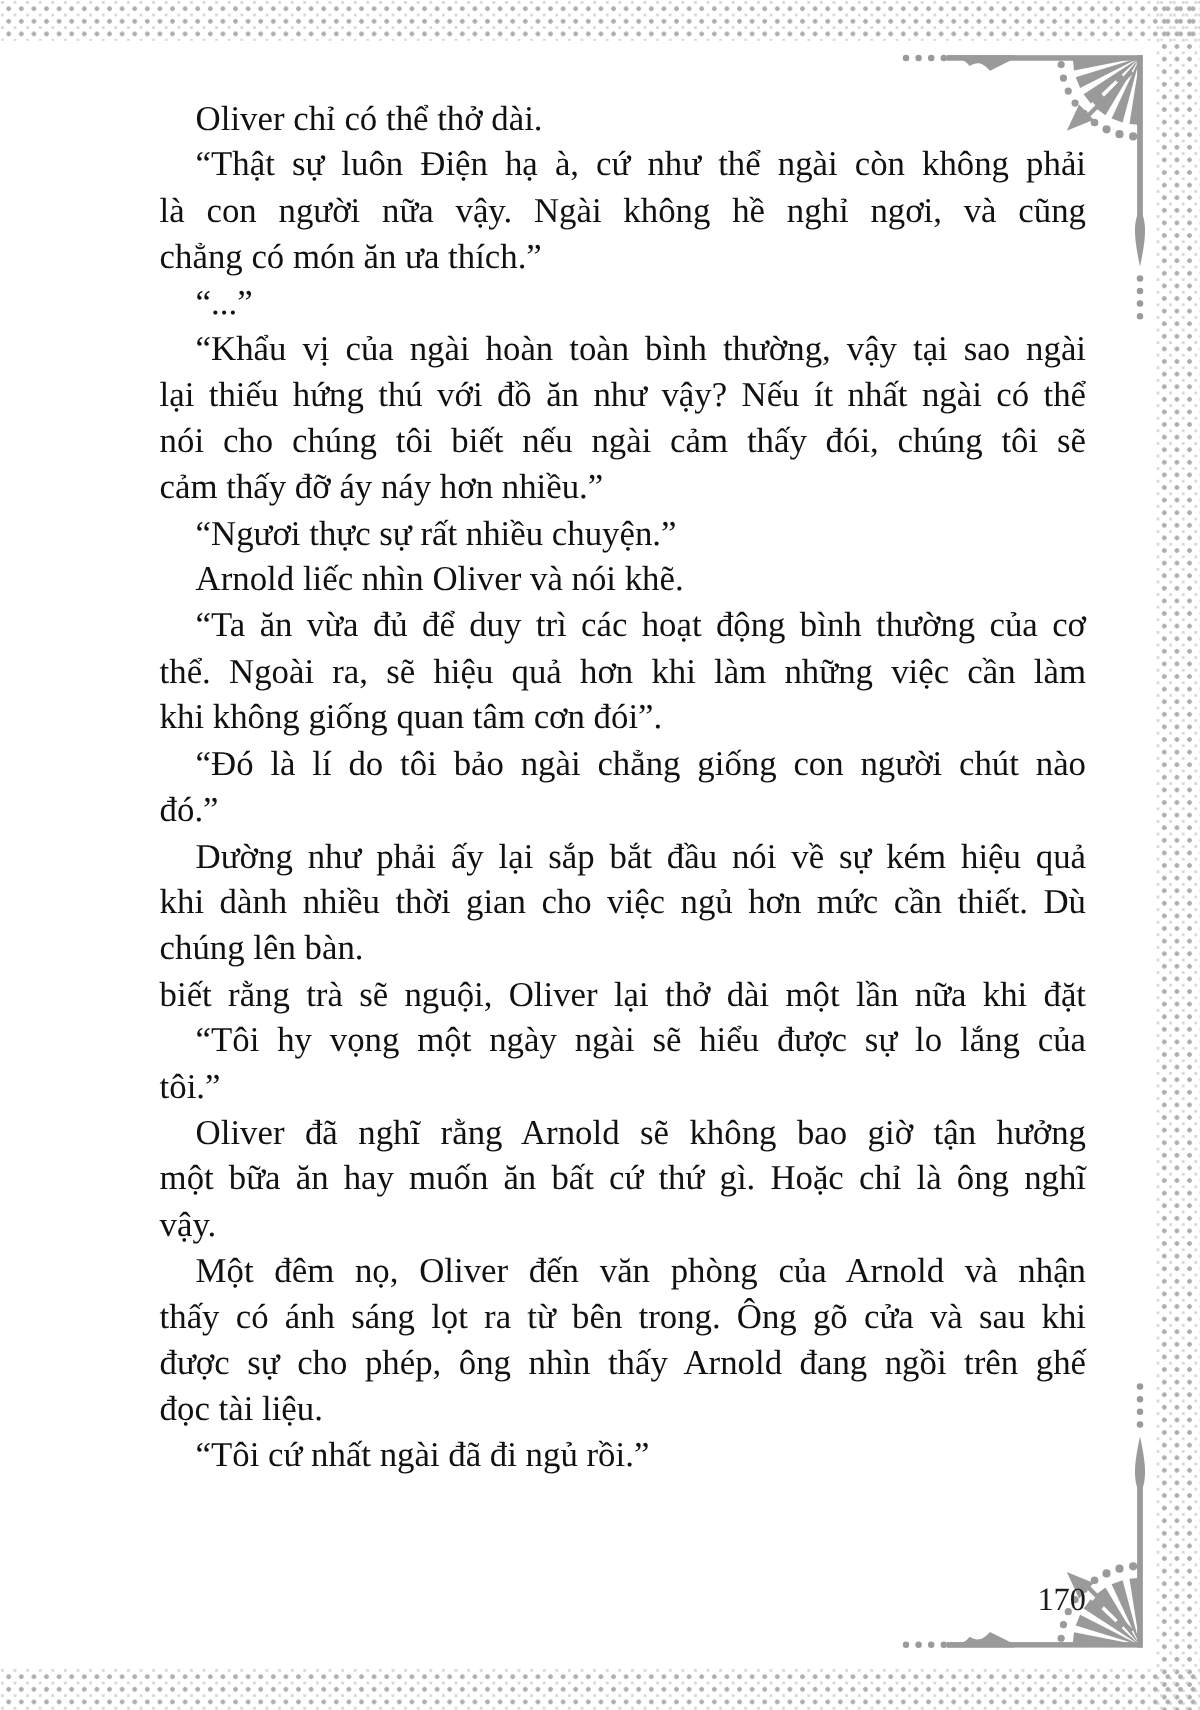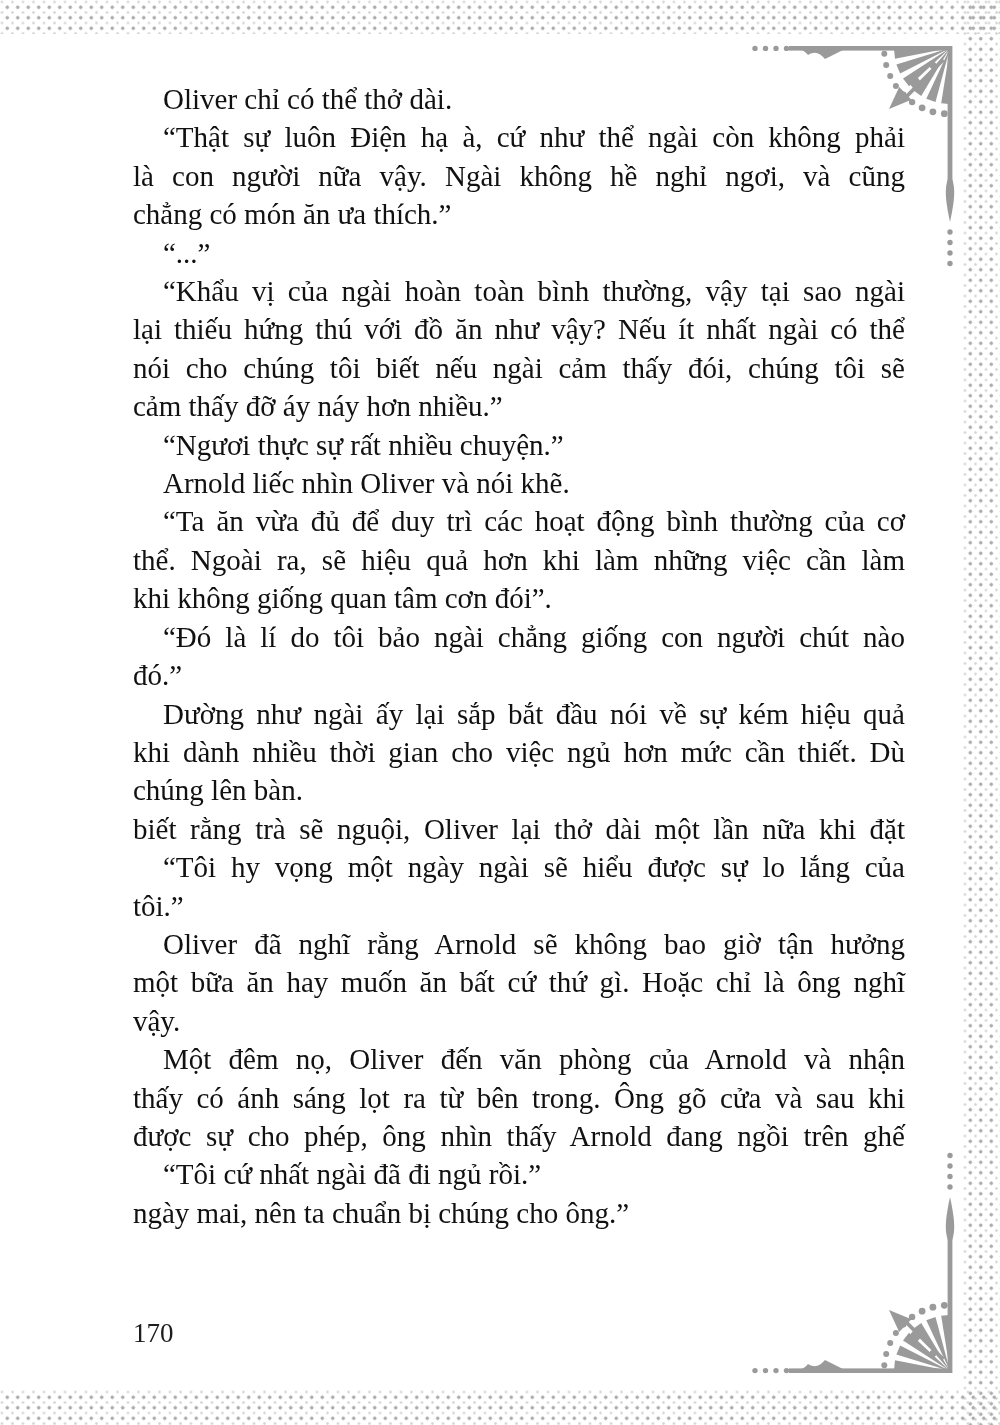--- a/index.html
+++ b/index.html
@@ -38,21 +38,21 @@
     color: #111111;
   }
   .line { text-align: justify; text-align-last: left; }
   .line.just { text-align-last: justify; }
   .line.indent { text-indent: 30px; }
 
   .pagenum {
     position: absolute;
     left: 133px; top: 1318px;
     width: 772px;
-    text-align: left;
+    text-align: right;
     font-size: 27px;
     color: #1d1d1d;
   }
 </style>
 </head>
 <body>
 
 <div id="band-top" class="dotband"></div>
 <div id="band-right" class="dotband"></div>
 <div id="band-bottom" class="dotband"></div>
@@ -115,29 +115,29 @@
     <div class="line just">lại thiếu hứng thú với đồ ăn như vậy? Nếu ít nhất ngài có thể</div>
     <div class="line just">nói cho chúng tôi biết nếu ngài cảm thấy đói, chúng tôi sẽ</div>
     <div class="line">cảm thấy đỡ áy náy hơn nhiều.”</div>
     <div class="line indent">“Ngươi thực sự rất nhiều chuyện.”</div>
     <div class="line indent">Arnold liếc nhìn Oliver và nói khẽ.</div>
     <div class="line just indent">“Ta ăn vừa đủ để duy trì các hoạt động bình thường của cơ</div>
     <div class="line just">thể. Ngoài ra, sẽ hiệu quả hơn khi làm những việc cần làm</div>
     <div class="line">khi không giống quan tâm cơn đói”.</div>
     <div class="line just indent">“Đó là lí do tôi bảo ngài chẳng giống con người chút nào</div>
     <div class="line">đó.”</div>
-    <div class="line just indent">Dường như ngài ấy lại sắp bắt đầu nói về sự kém hiệu quả</div>
+    <div class="line just indent">Dường như phải ấy lại sắp bắt đầu nói về sự kém hiệu quả</div>
     <div class="line just">khi dành nhiều thời gian cho việc ngủ hơn mức cần thiết. Dù</div>
     <div class="line">chúng lên bàn.</div>
     <div class="line just">biết rằng trà sẽ nguội, Oliver lại thở dài một lần nữa khi đặt</div>
     <div class="line just indent">“Tôi hy vọng một ngày ngài sẽ hiểu được sự lo lắng của</div>
     <div class="line">tôi.”</div>
     <div class="line just indent">Oliver đã nghĩ rằng Arnold sẽ không bao giờ tận hưởng</div>
     <div class="line just">một bữa ăn hay muốn ăn bất cứ thứ gì. Hoặc chỉ là ông nghĩ</div>
     <div class="line">vậy.</div>
     <div class="line just indent">Một đêm nọ, Oliver đến văn phòng của Arnold và nhận</div>
     <div class="line just">thấy có ánh sáng lọt ra từ bên trong. Ông gõ cửa và sau khi</div>
     <div class="line just">được sự cho phép, ông nhìn thấy Arnold đang ngồi trên ghế</div>
+    <div class="line">đọc tài liệu.</div>
     <div class="line indent">“Tôi cứ nhất ngài đã đi ngủ rồi.”</div>
-    <div class="line">ngày mai, nên ta chuẩn bị chúng cho ông.”</div>
   </div>
 
 <div class="pagenum">170</div>
 
 </body></html>

